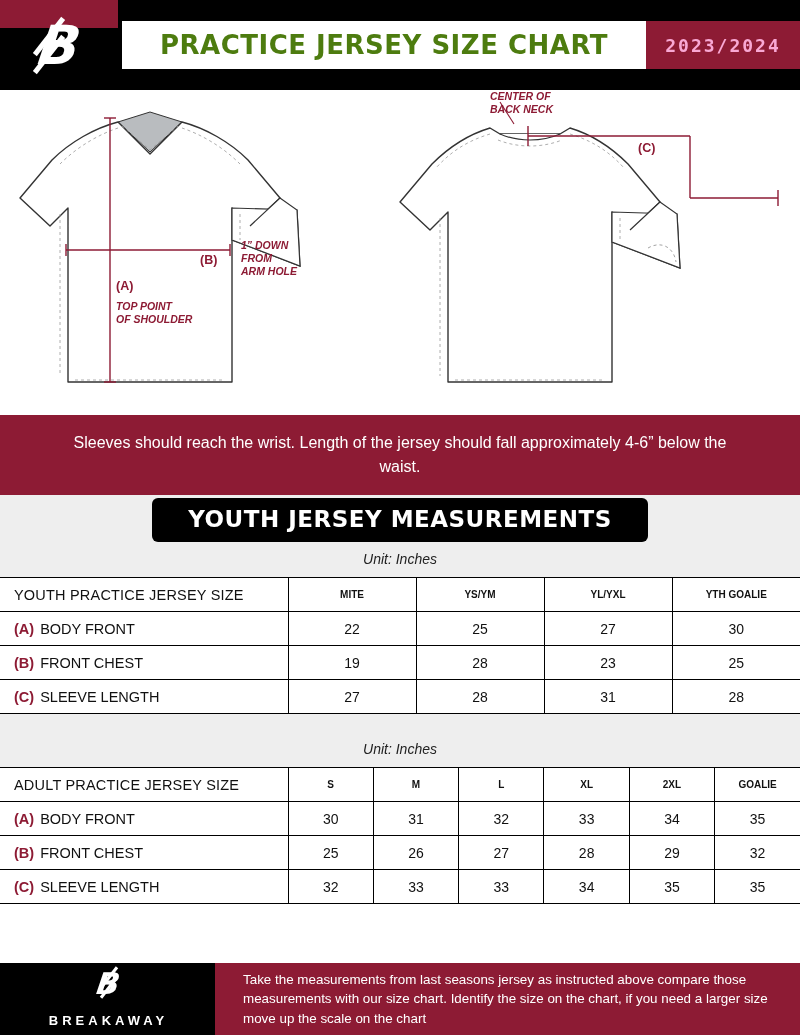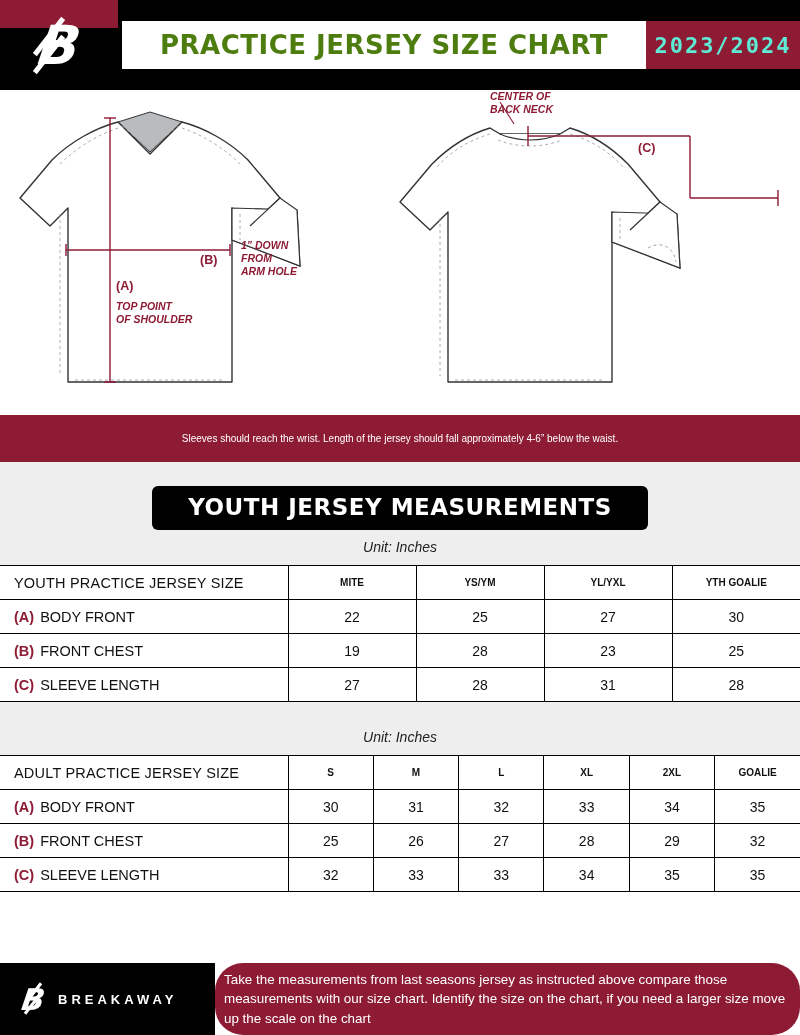--- a/index.html
+++ b/index.html
@@ -73,46 +73,46 @@
   .year-box {
     width: 154px;
     height: 48px;
     background: #8d1b34;
     display: flex;
     align-items: center;
     justify-content: center;
   }
   .year-box span {
     font-family: "DejaVu Sans Mono", monospace;
-    font-size: 22px;
-    font-weight: bold;
-    color: #5eead4;
+    font-size: 18px;
+    font-weight: bold;
+    color: #f9a8d4;
     letter-spacing: 2px;
   }
 
   
   .diagram-area {
     height: 325px;
     background: #ffffff;
     position: relative;
   }
   .diagram-svg { display: block; }
 
   
   .note-band {
     background: #8d1b34;
     color: #ffffff;
     padding: 16px 51px;
     text-align: center;
-    font-size: 10px;
+    font-size: 16px;
     line-height: 1.5;
   }
 
   
-  .section { background: #eeeeee; padding-top: 24px; position: relative; z-index: 2; }
+  .section { background: #eeeeee; padding-top: 3px; position: relative; z-index: 2; }
   .section-title-wrap { display: flex; justify-content: center; }
   .section-title {
     background: #000000;
     color: #ffffff;
     font-family: "DejaVu Sans", sans-serif;
     font-weight: bold;
     font-size: 23px;
     letter-spacing: 0.5px;
     padding: 8px 36px 10px;
     border-radius: 6px;
@@ -176,21 +176,22 @@
     height: 72px;
     display: flex;
     z-index: 5;
   }
   .footer-left {
     width: 215px;
     background: #000000;
     display: flex;
     align-items: center;
     gap: 10px;
-    padding-left: 18px;
+    padding-left: 2px;
+    flex-direction: column;
   }
   .footer-logo {
     position: relative;
     width: 30px; height: 40px;
     display: flex; align-items: center; justify-content: center;
   }
   .footer-logo .fb {
     font-family: "DejaVu Sans", sans-serif;
     font-weight: bold; font-size: 30px; color: #fff;
     font-style: italic; transform: skewX(-8deg);
@@ -206,24 +207,23 @@
     font-size: 13px;
     letter-spacing: 4px;
     font-weight: bold;
   }
   .footer-right {
     flex: 1;
     background: #8d1b34;
     color: #ffffff;
     font-size: 13.4px;
     line-height: 1.42;
-    padding: 8px 14px 8px 9px;
-    display: flex;
-    align-items: center;
-    border-radius: 28px;
+    padding: 8px 14px 8px 28px;
+    display: flex;
+    align-items: center;
   }
 </style>
 </head>
 <body>
 
 <div class="watermark">B</div>
 
 <div class="header">
   <div class="header-left-block"></div>
   <div class="logo-box">

